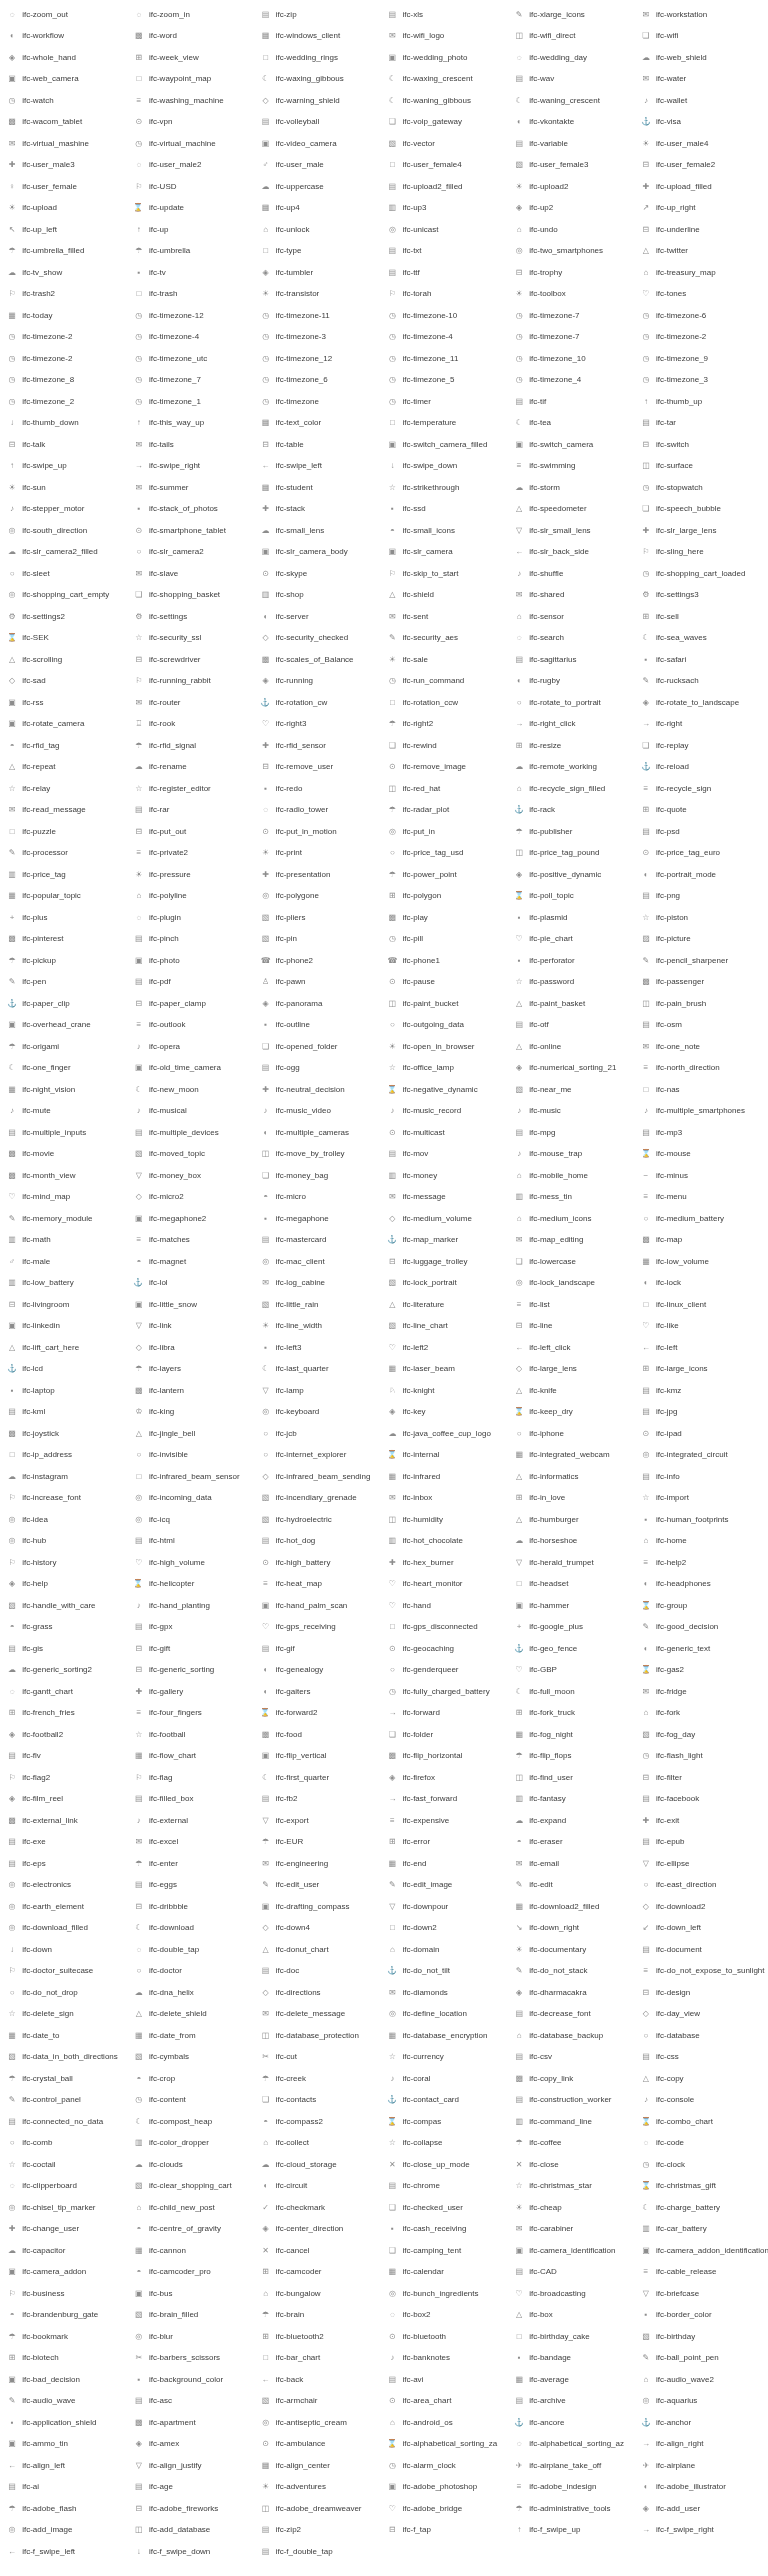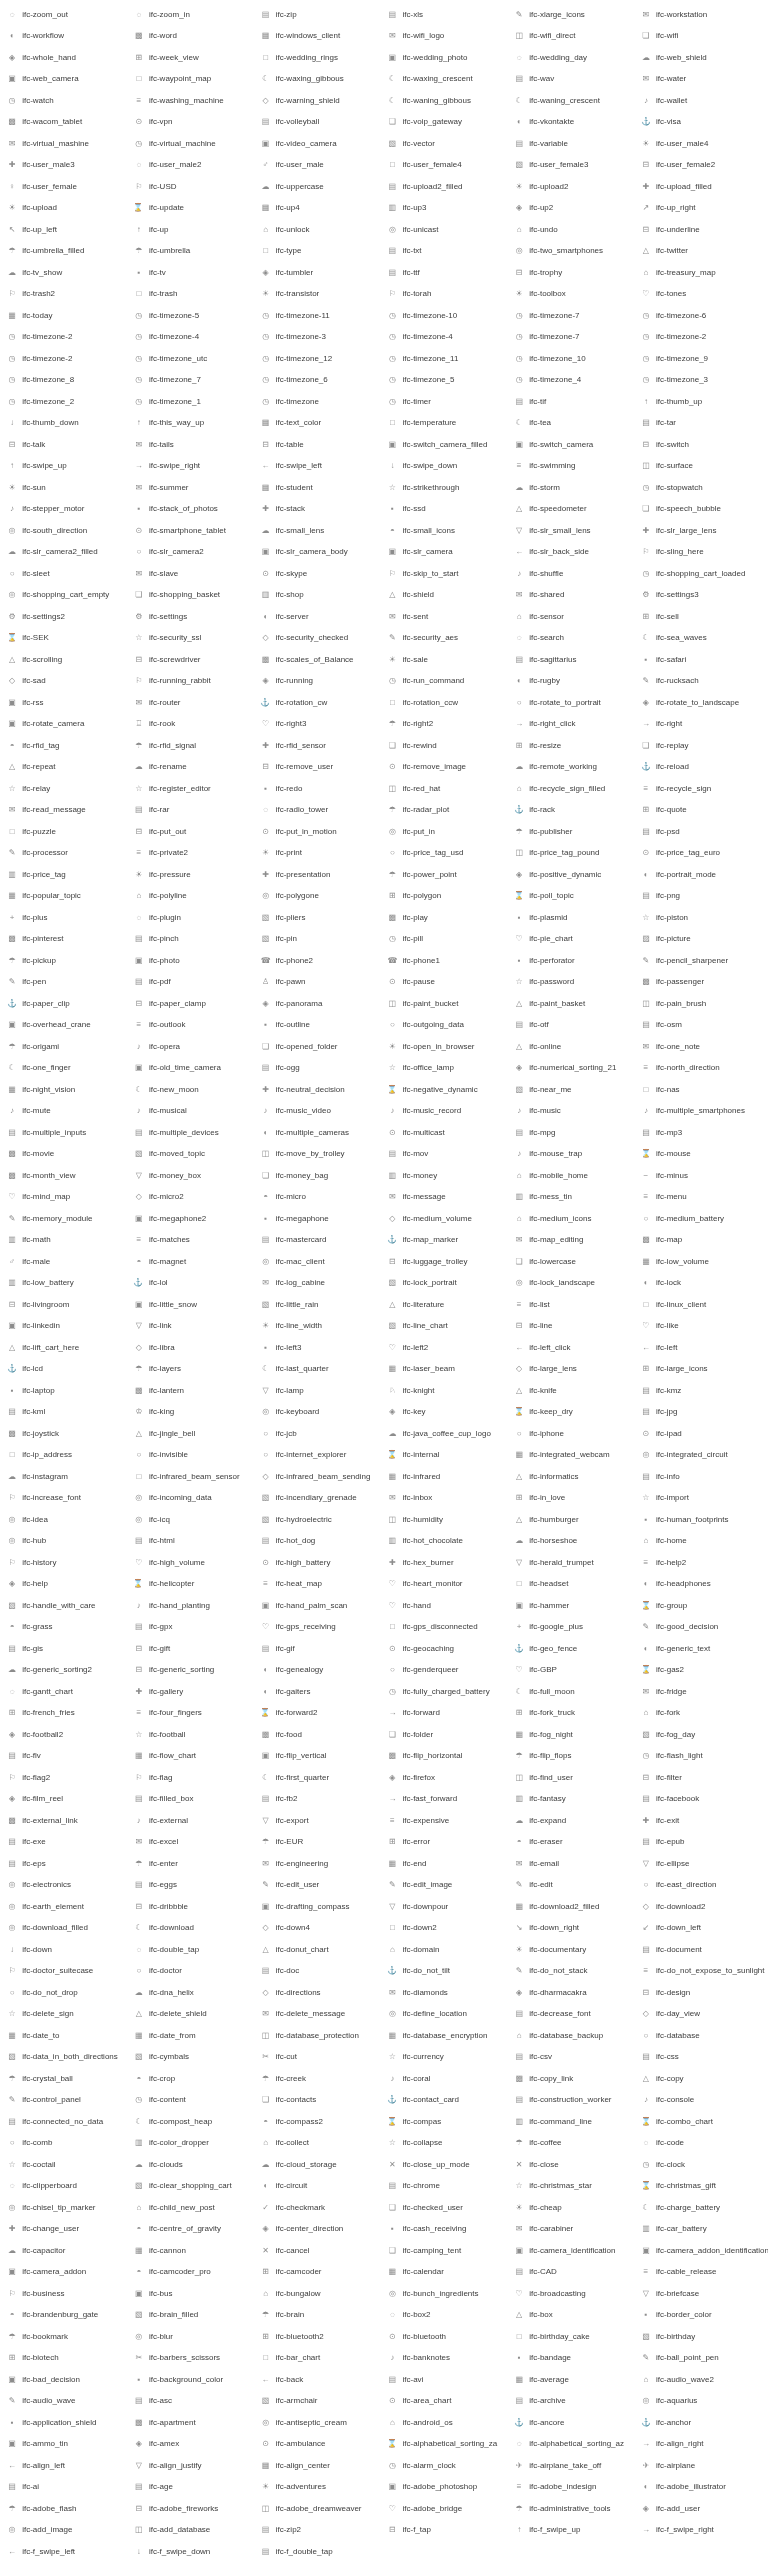--- a/index.html
+++ b/index.html
@@ -373,21 +373,21 @@
     <div class="cell">
       <span class="glyph">♡</span>
       <span class="label">ifc-tones</span>
     </div>
     <div class="cell">
       <span class="glyph">▦</span>
       <span class="label">ifc-today</span>
     </div>
     <div class="cell">
       <span class="glyph">◷</span>
-      <span class="label">ifc-timezone-5</span>
+      <span class="label">ifc-timezone-12</span>
     </div>
     <div class="cell">
       <span class="glyph">◷</span>
       <span class="label">ifc-timezone-11</span>
     </div>
     <div class="cell">
       <span class="glyph">◷</span>
       <span class="label">ifc-timezone-10</span>
     </div>
     <div class="cell">

